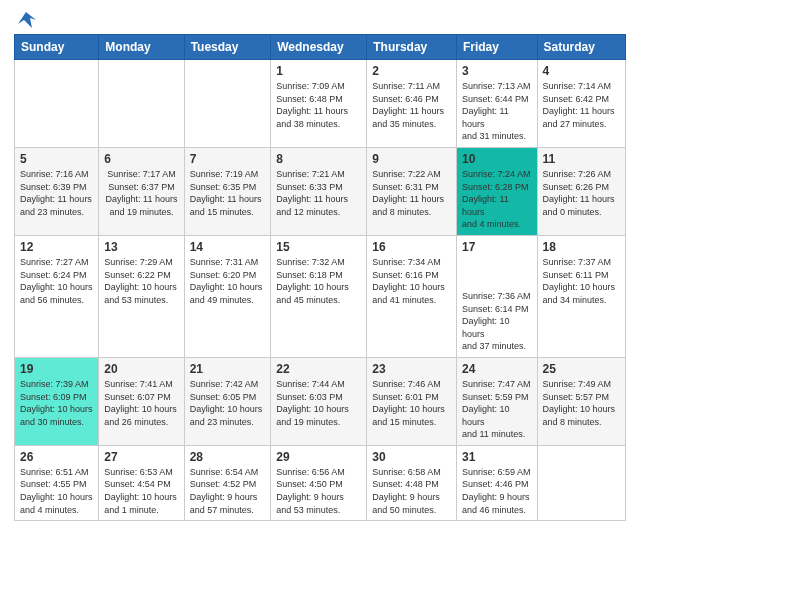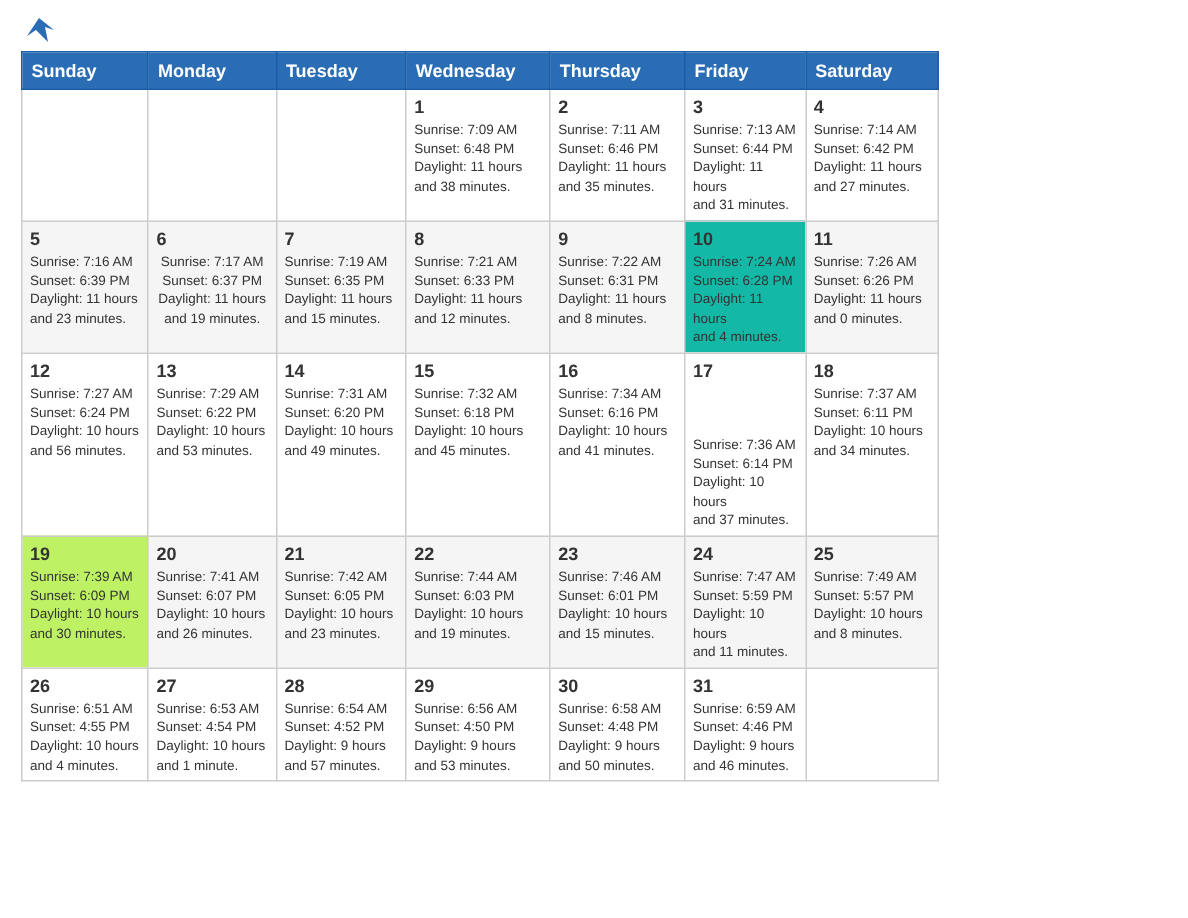--- a/index.html
+++ b/index.html
@@ -256,21 +256,21 @@
           </td>
           <td>
             <span class="day-number">18</span>
             <div class="day-info" style="white-space: pre-line;">Sunrise: 7:37 AM
 Sunset: 6:11 PM
 Daylight: 10 hours
 and 34 minutes.</div>
           </td>
         </tr>
         <tr>
-          <td style="background-color: #bef264;">
+          <td style="background-color: #5eead4;">
             <span class="day-number">19</span>
             <div class="day-info" style="white-space: pre-line;">Sunrise: 7:39 AM
 Sunset: 6:09 PM
 Daylight: 10 hours
 and 30 minutes.</div>
           </td>
           <td style="background-color: rgb(245, 245, 245);">
             <span class="day-number">20</span>
             <div class="day-info" style="white-space: pre-line;">Sunrise: 7:41 AM
 Sunset: 6:07 PM

